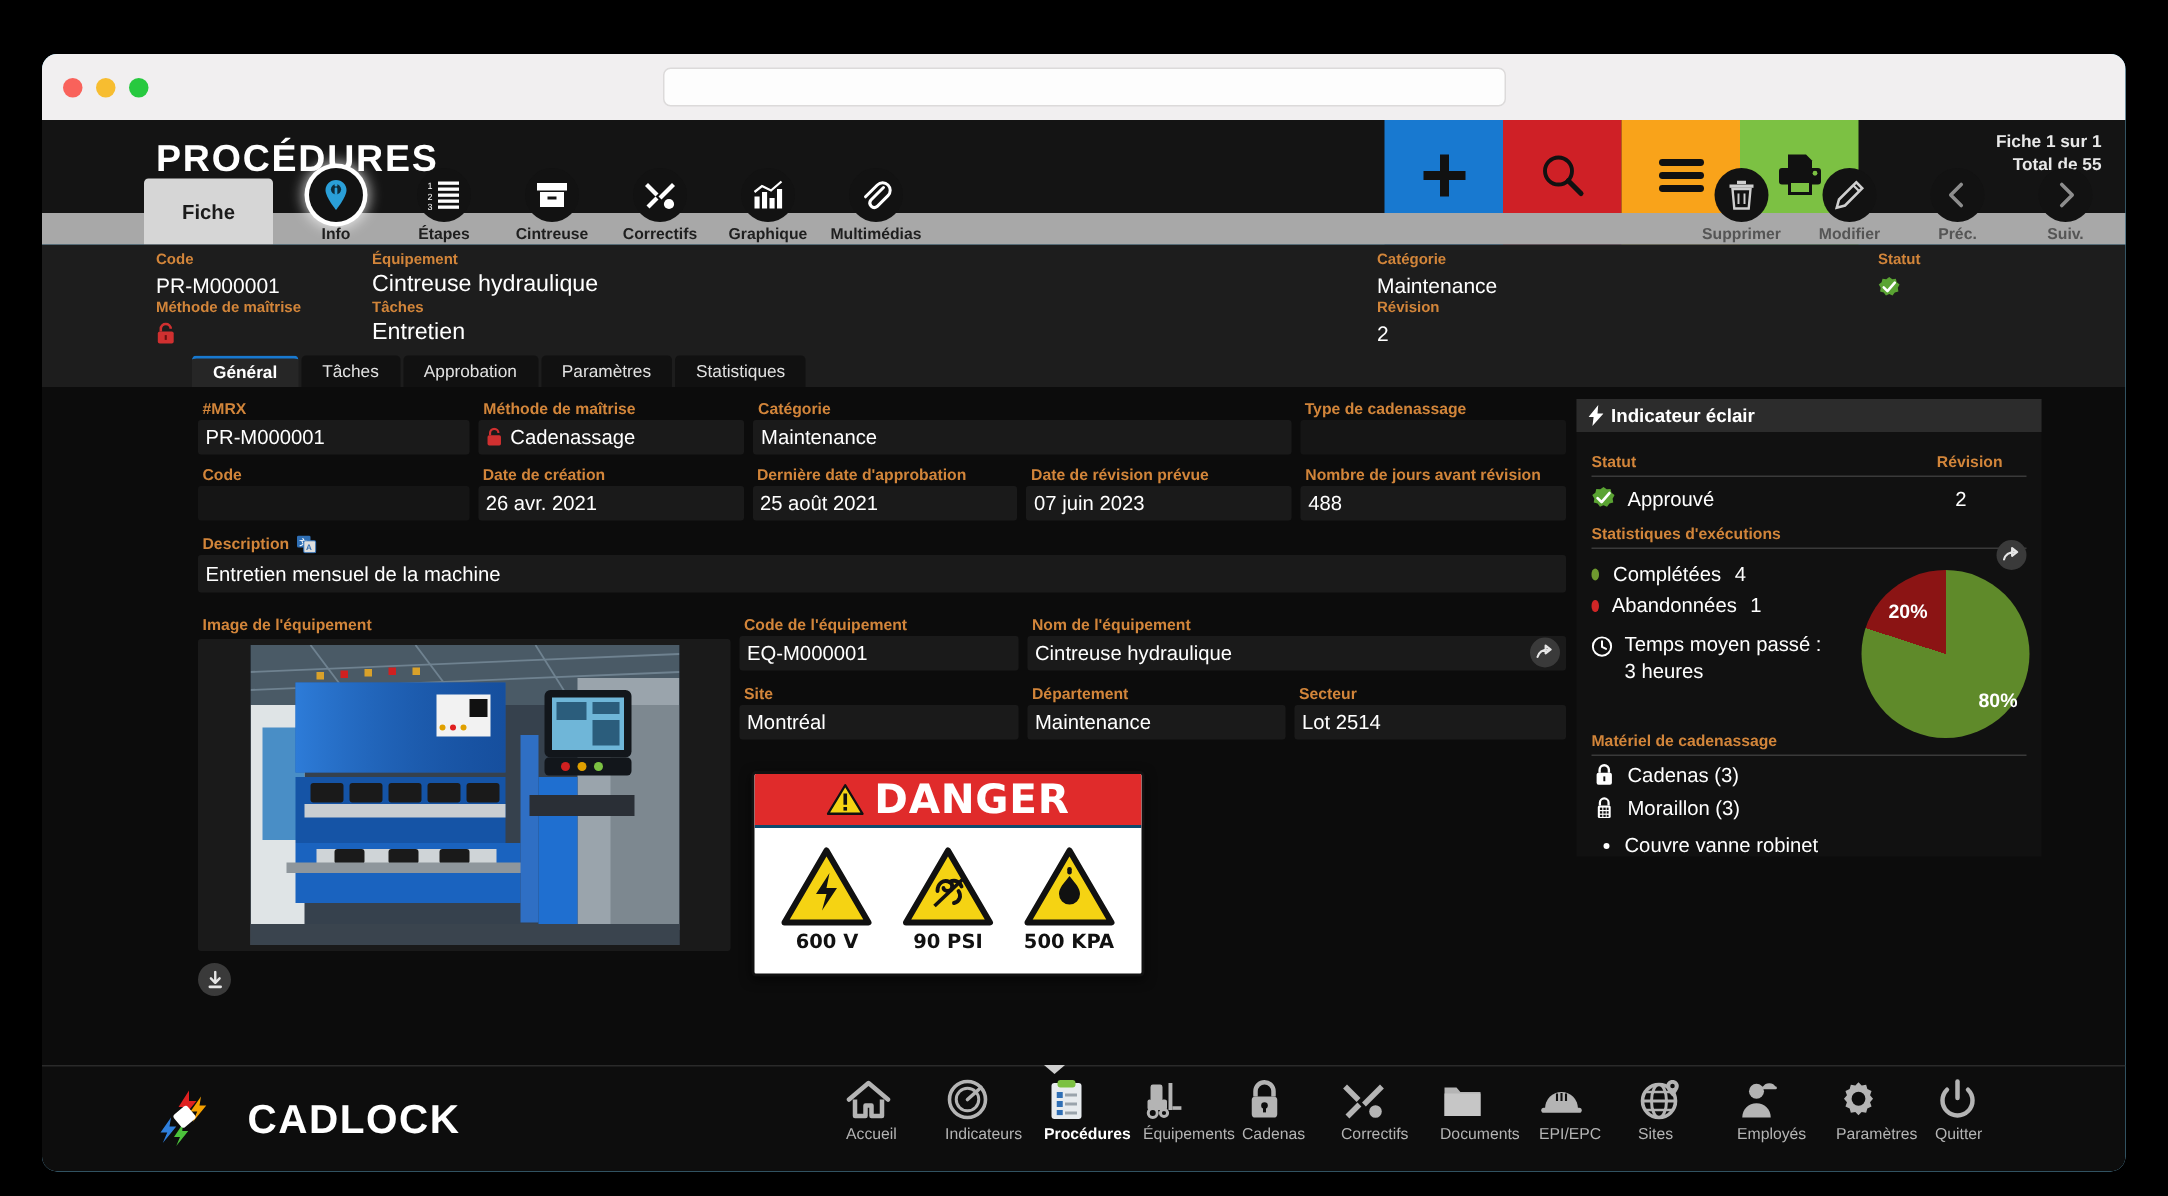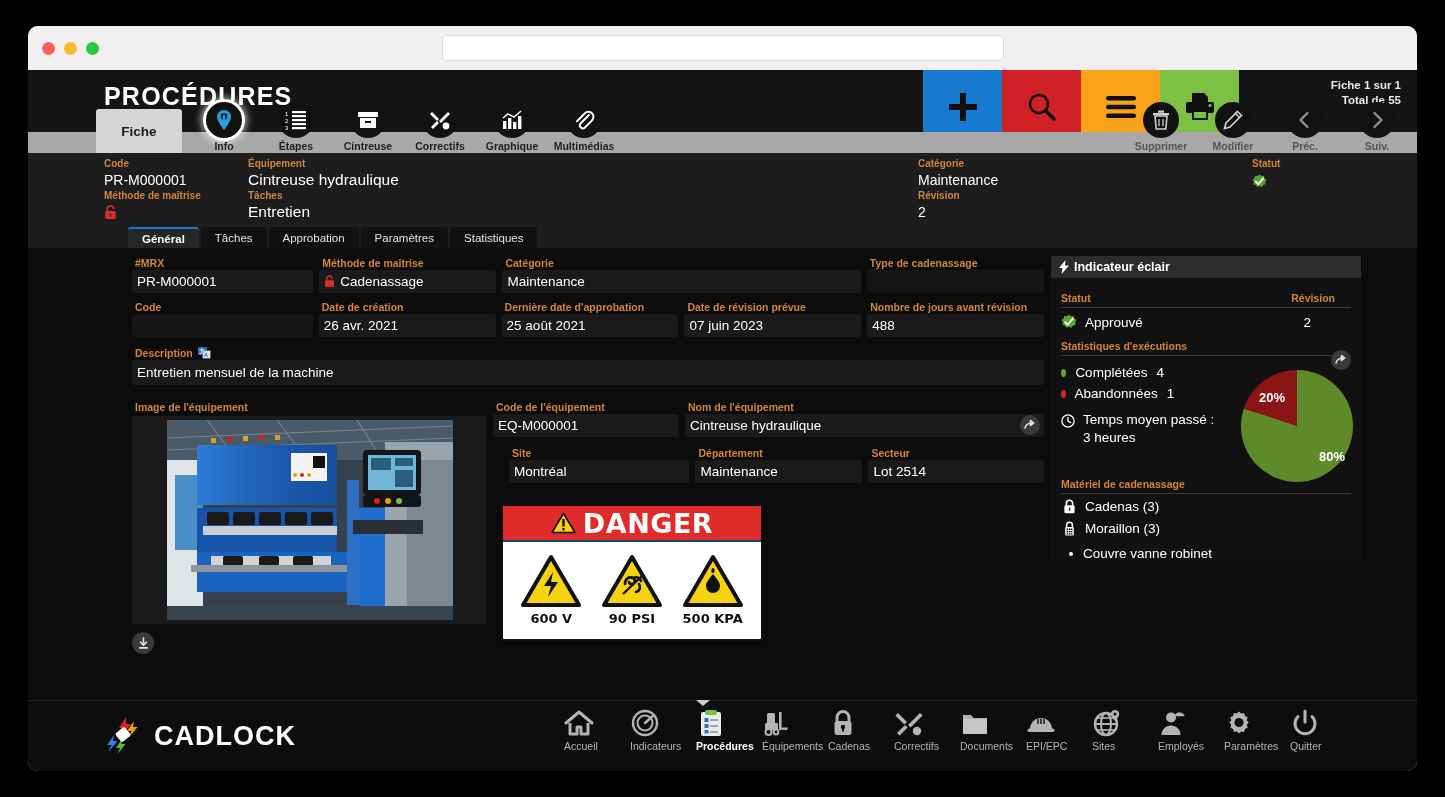--- a/index.html
+++ b/index.html
@@ -11,21 +11,21 @@
   }
   .desktop {
     position: relative;
     width: 1445px; height: 797px;
     background: #000;
   }
 
   
   .window {
     position: absolute;
-    left: 28px; top: 26px;
+    left: 28px; top: 36px;
     width: 1389px; height: 745px;
     border-radius: 10px;
     overflow: hidden;
     background: #7dd3fc;
     box-shadow: 0 6px 28px rgba(0,0,0,0.8);
   }
   .titlebar {
     height: 44px;
     background: #f1eff0;
     display: flex;
@@ -328,21 +328,21 @@
 
   
   .bottomnav {
     position: relative;
     height: 71px;
     background: #0d0d0d;
     border-top: 1px solid #2a2a2a;
   }
   .logo {
     position: absolute; left: 76px; top: 14px;
-    display: flex; align-items: center; gap: 10px;
+    display: flex; align-items: center; gap: 21px;
   }
   .logo .word {
     color: #ffffff; font-size: 27px; font-weight: bold; letter-spacing: 1px;
   }
   .navitems {
     position: absolute; left: 536px; top: 8px;
     display: flex;
   }
   .nav {
     width: 66px;
@@ -787,21 +787,21 @@
                 <span>Cintreuse hydraulique</span>
                 <span style="position:absolute; right:4px; top:1px; width:20px;height:20px;border-radius:50%;background:#3a3a3a;display:flex;align-items:center;justify-content:center;">
                   <svg width="12" height="12" viewBox="0 0 12 12">
                       <path d="M1 9c1-4 4.5-5 7.6-5M6.4 1.4L9.8 4 6.4 6.6z" fill="none" stroke="#e6e6e6" stroke-width="1.4" stroke-linecap="round" stroke-linejoin="round"></path>
                     </svg>
                 </span>
               </div>
             </div>
           </div>
           <div class="frow" style="margin-top:9px;">
-            <div class="fld" style="width:186px;margin-left:16px;">
+            <div class="fld" style="width:186px;">
               <div class="lab">Site</div>
               <div class="box">
                   <span>Montréal</span>
                 </div>
             </div>
             <div class="fld" style="width:172px;">
               <div class="lab">Département</div>
               <div class="box">
                   <span>Maintenance</span>
                 </div>

